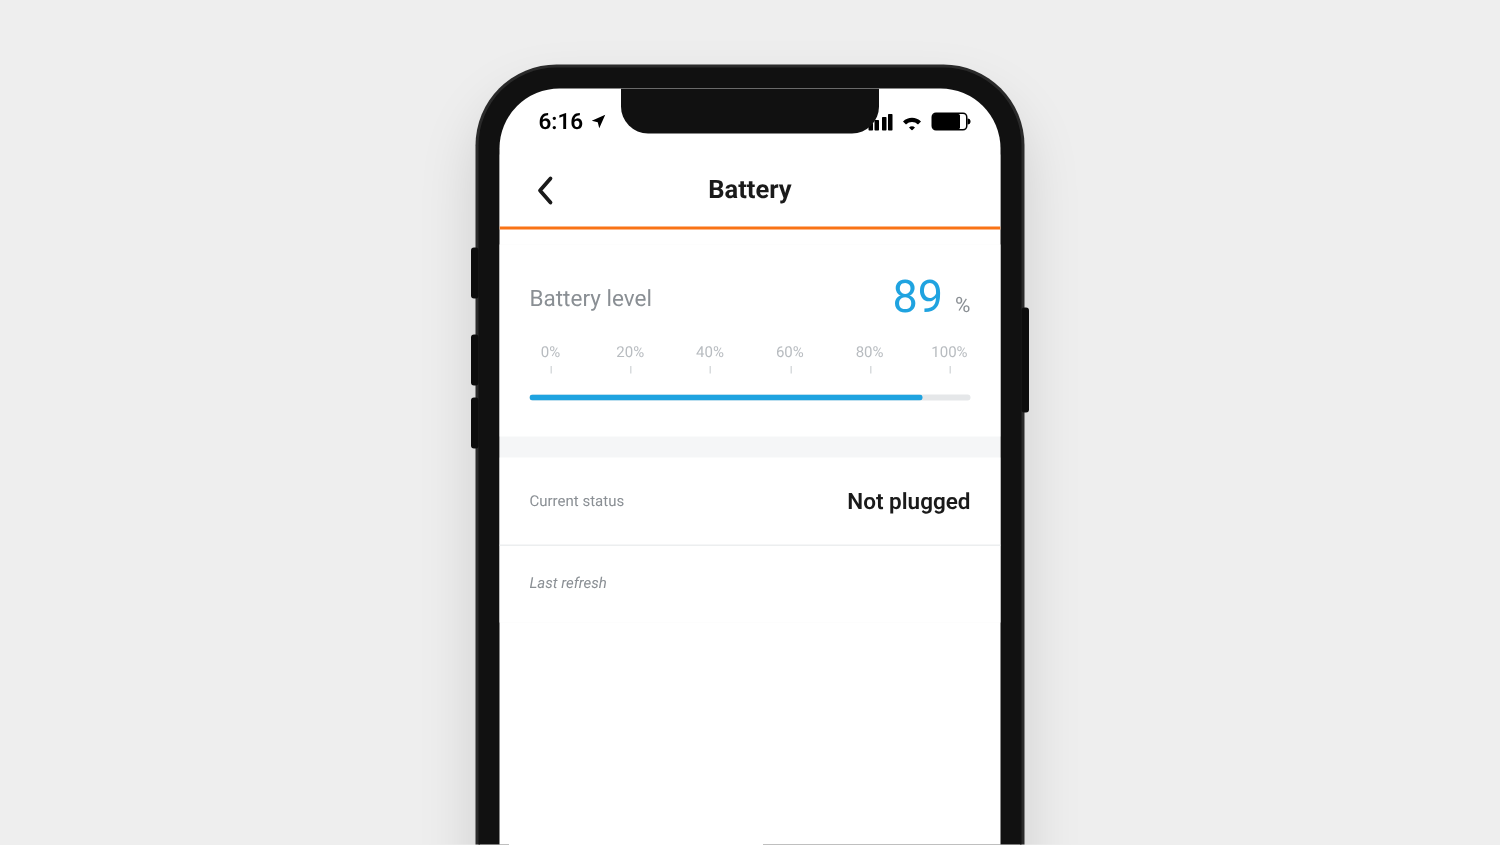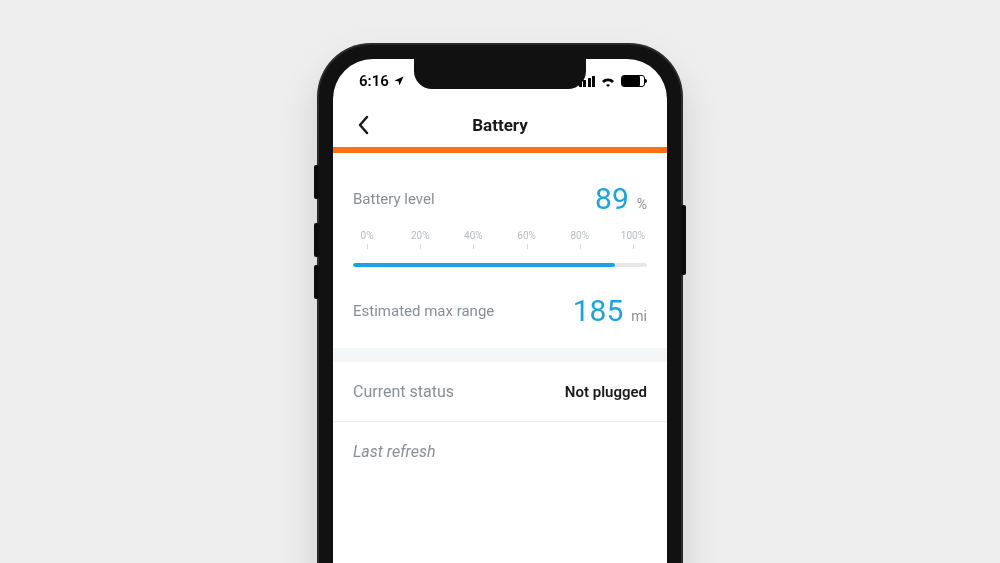--- a/index.html
+++ b/index.html
@@ -76,21 +76,21 @@
   .batt::after{content:"";position:absolute;right:-3px;top:3px;width:2px;height:4px;background:#000;border-radius:0 2px 2px 0;}
   .batt i{display:block;height:100%;background:#000;border-radius:1px;}
 
   
   .nav {
     height: 50px;
     display:flex;
     align-items:center;
     justify-content:center;
     position:relative;
-    border-bottom: 6px solid #f97316;
+    border-bottom: 2px solid #f97316;
     background:#fff;
   }
   .nav .back {
     position:absolute; left:10px; top:0; bottom:0;
     width:40px; display:flex; align-items:center; justify-content:center;
     font-size:22px; color:#1a1a1a; cursor:pointer;
   }
   .nav h1 { font-size:17px; font-weight:700; color:#1a1a1a; }
 
   .content { background:#f5f6f7; }
@@ -135,21 +135,21 @@
   .list {
     background:#fff;
     margin-top:14px;
   }
   .list .item {
     display:flex; align-items:center; justify-content:space-between;
     padding:20px 20px;
     border-bottom:1px solid #eceeef;
   }
   .list .item:last-child{border-bottom:none;font-style:italic;}
-  .list .k { color:#8a8f94; font-size:16px; }
+  .list .k { color:#8a8f94; font-size:10px; }
   .list .v { color:#1a1a1a; font-size:15px; font-weight:600; display:flex; align-items:center; gap:8px;text-align:right;}
   .refresh-ic { width:18px; height:18px; color:#9aa0a5; }
 
   svg { display:block; }
 </style>
 </head>
 <body>
 
 <div class="phone">
   <div class="screen">
@@ -208,27 +208,20 @@
           <span>20%</span>
           <span>40%</span>
           <span>60%</span>
           <span>80%</span>
           <span>100%</span>
         </div>
         <div class="bar">
           <i style="width: 89%;"></i>
         </div>
 
-        <div class="row" style="margin-top:26px;">
-          <span class="label">Estimated max range</span>
-          <span>
-            <span class="val">185</span>
-            <span class="unit">mi</span>
-          </span>
-        </div>
 
       </div>
 
       <div class="list">
         <div class="item">
           <span class="k">Current status</span>
           <span class="v">Not plugged</span>
         </div>
         <div class="item">
           <span class="k">Last refresh</span>

